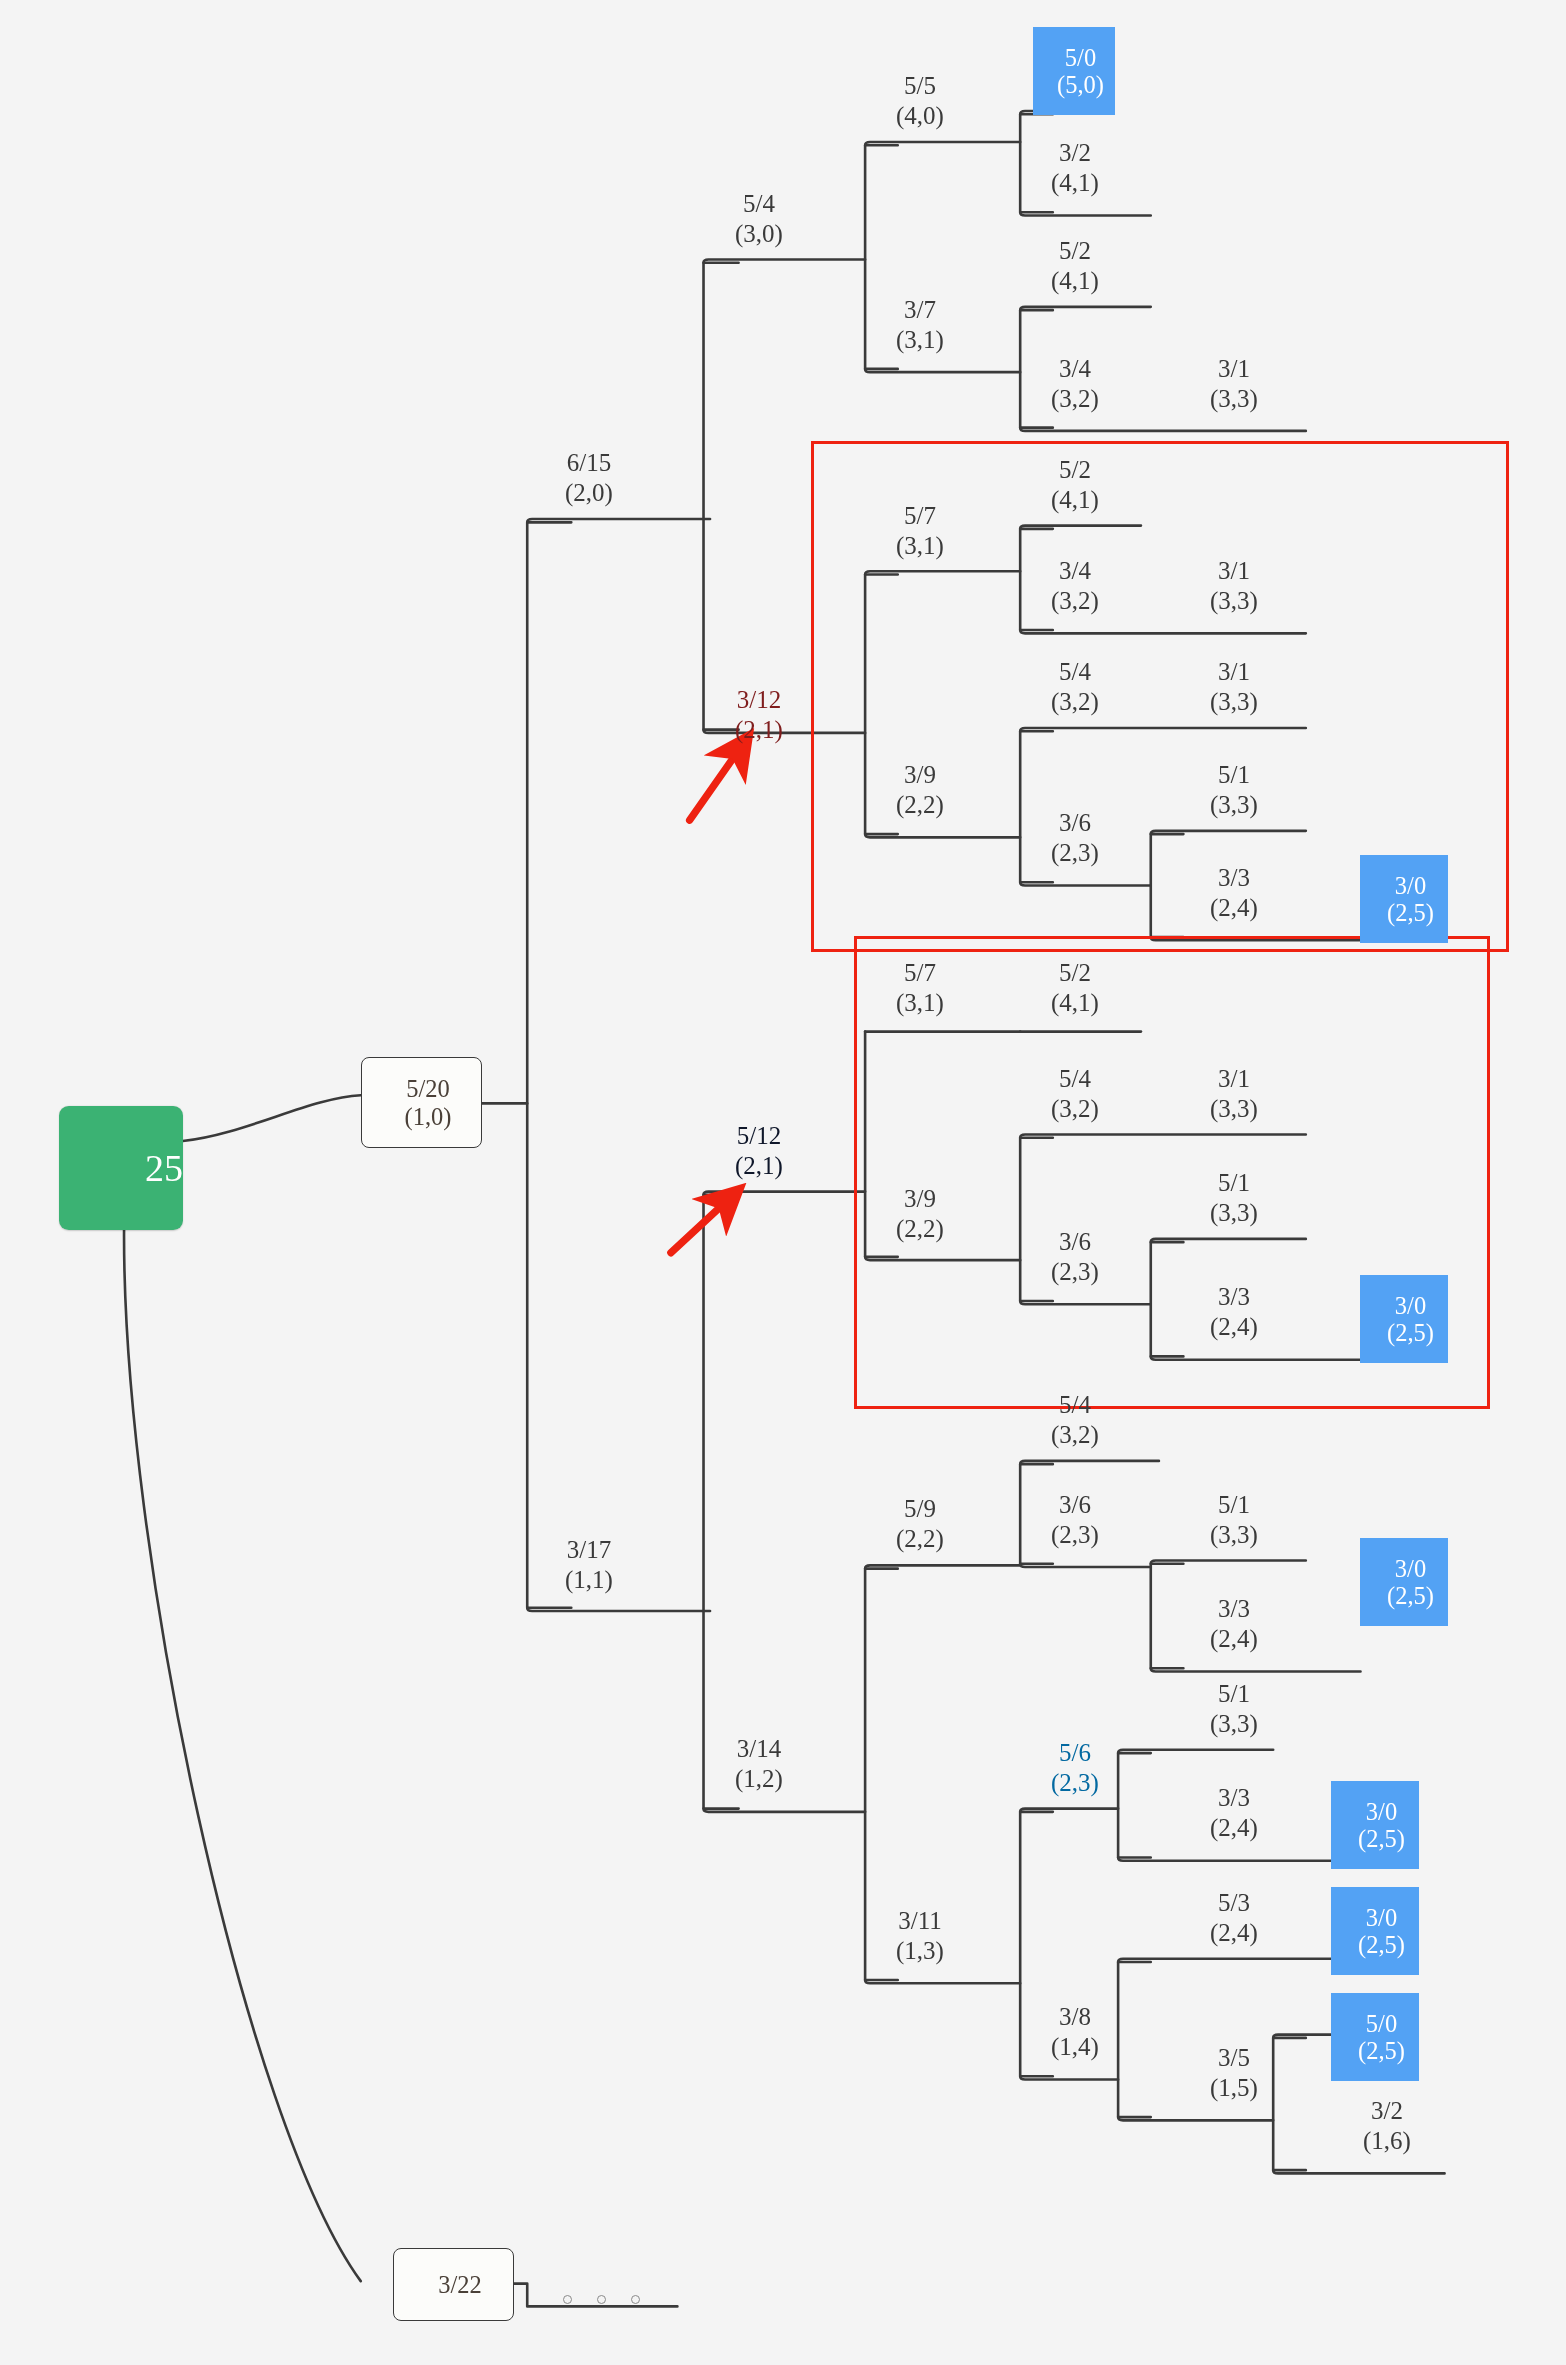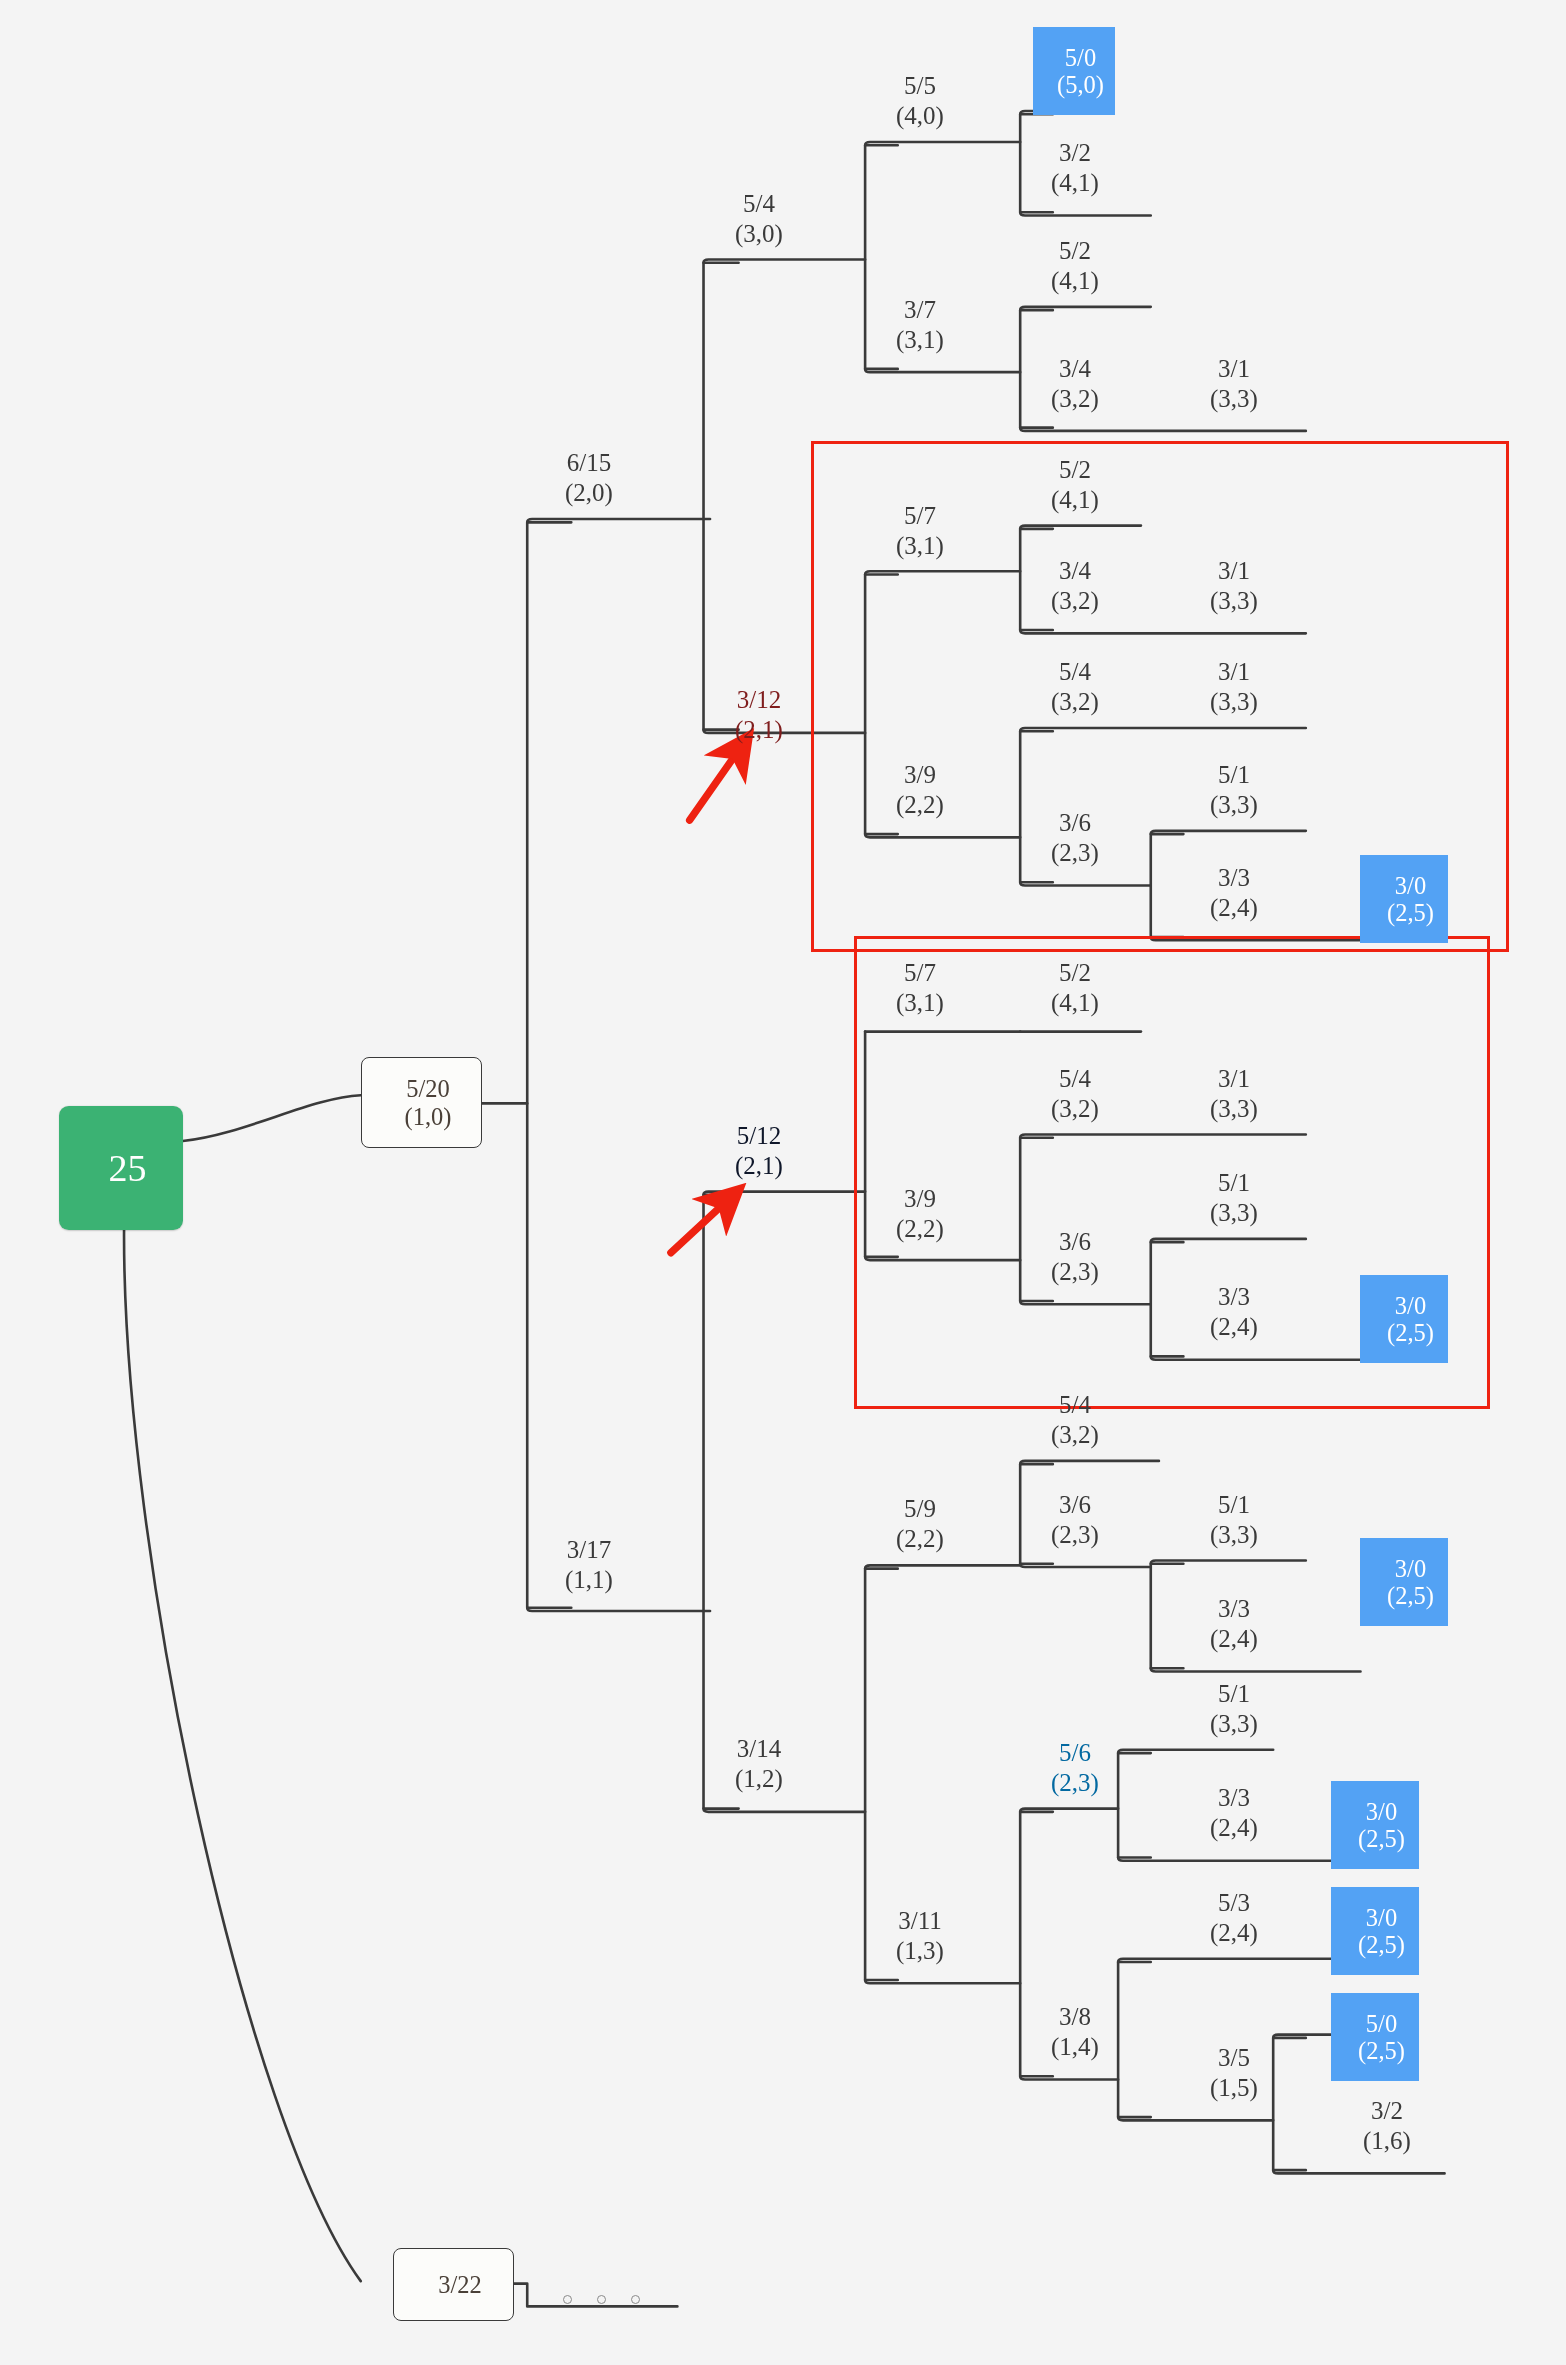--- a/index.html
+++ b/index.html
@@ -102,21 +102,21 @@
         <line x1="845" y1="1005" x2="915" y2="905" stroke="#ee2211" stroke-width="9" stroke-linecap="round" marker-end="url(#redarrow)"></line>
         <line x1="822" y1="1535" x2="903" y2="1460" stroke="#ee2211" stroke-width="9" stroke-linecap="round" marker-end="url(#redarrow)"></line>
       </g>
   </svg>
 
   <div id="redbox-layer">
       <div class="redbox" style="left: 811px; top: 441px; width: 698px; height: 511px; border-color: rgb(238, 34, 17);"></div>
       <div class="redbox" style="left: 854px; top: 936px; width: 636px; height: 473px; border-color: rgb(238, 34, 17);"></div>
     </div>
   <div id="box-layer">
-      <div class="node-box node-root" style="left: 59px; top: 1106px; width: 124px; height: 124px;">
+      <div class="node-box node-root" style="left: 59px; top: 1106px; width: 124px; height: 124px; align-items: flex-end;">
         <span>25</span>
       </div>
       <div class="node-box node-white" style="left: 361px; top: 1057px; width: 121px; height: 91px;">
         <span>5/20</span>
         <span>(1,0)</span>
       </div>
       <div class="node-box node-white" style="left: 361px; top: 2248px; width: 121px; height: 73px; margin-left: 32px;">
         <span>3/22</span>
       </div>
       <div class="node-box node-blue" style="left: 1033px; top: 27px; width: 82px; height: 88px;">

